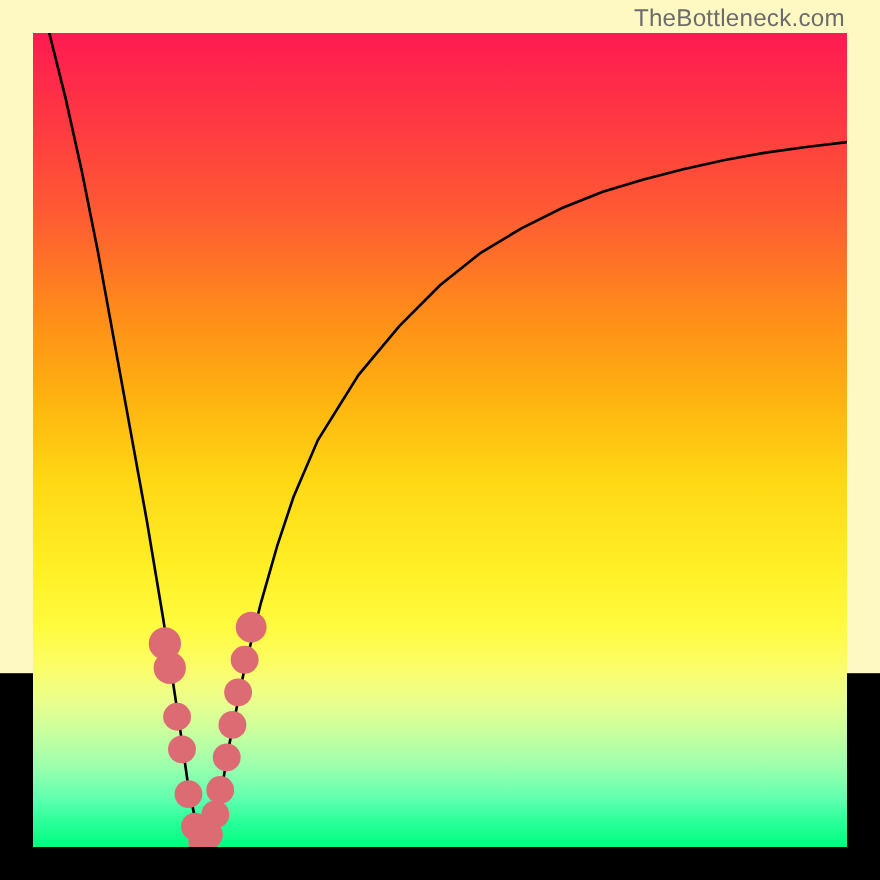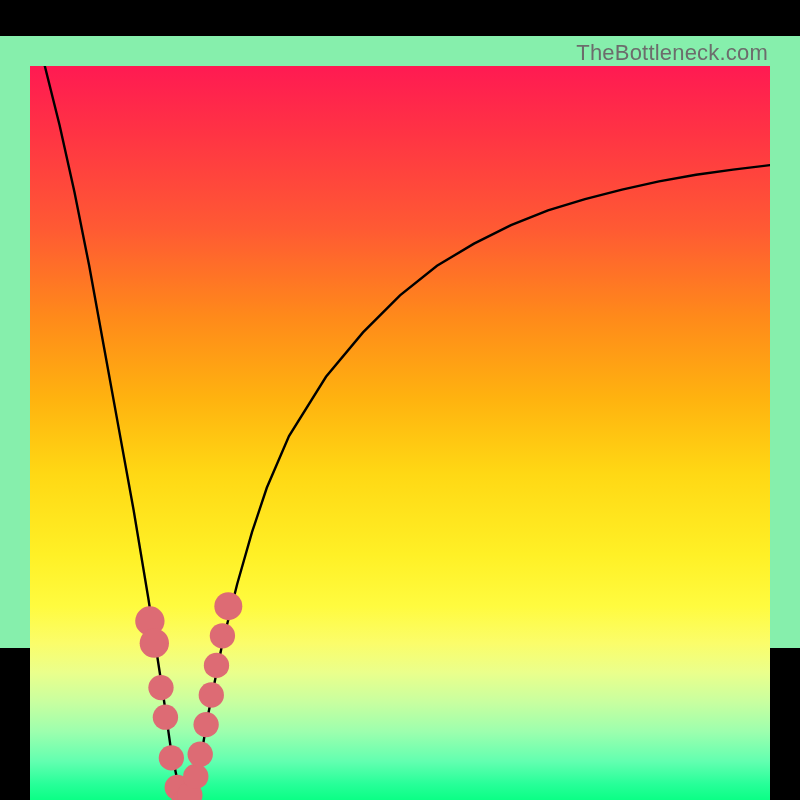--- a/index.html
+++ b/index.html
@@ -8,22 +8,21 @@
     width: 800px;
     height: 800px;
     overflow: hidden;
     background: #000;
     font-family: Arial, Helvetica, sans-serif;
   }
   .frame {
     position: absolute;
     top: 0; left: 0;
     width: 800px; height: 612px;
-    background: #86efac;
-    margin-top: 36px;
+    background: #fef9c3;
   }
   .plot {
     position: absolute;
     top: 30px;
     left: 30px;
     width: 740px;
     height: 740px;
     overflow: hidden;
   }
   .gradient {

